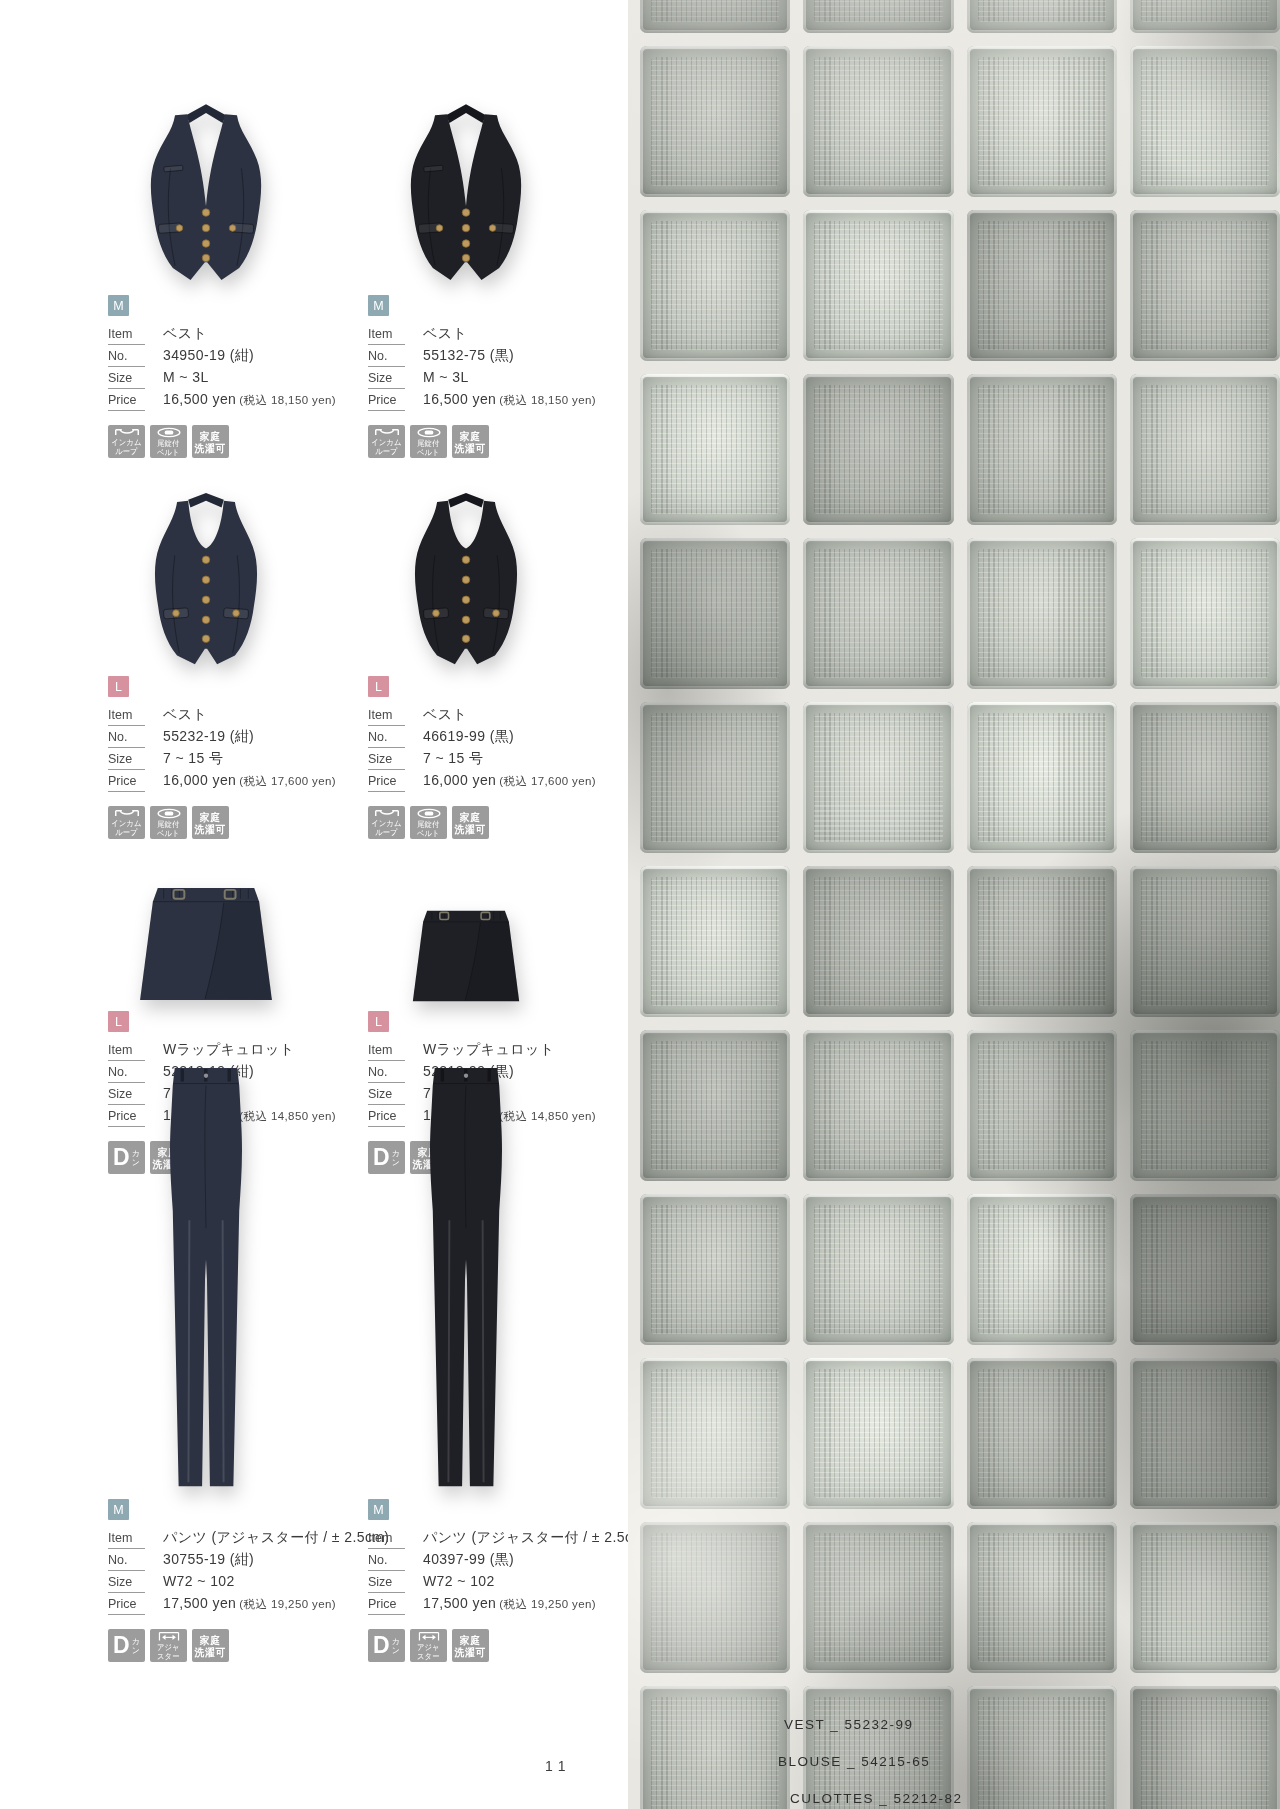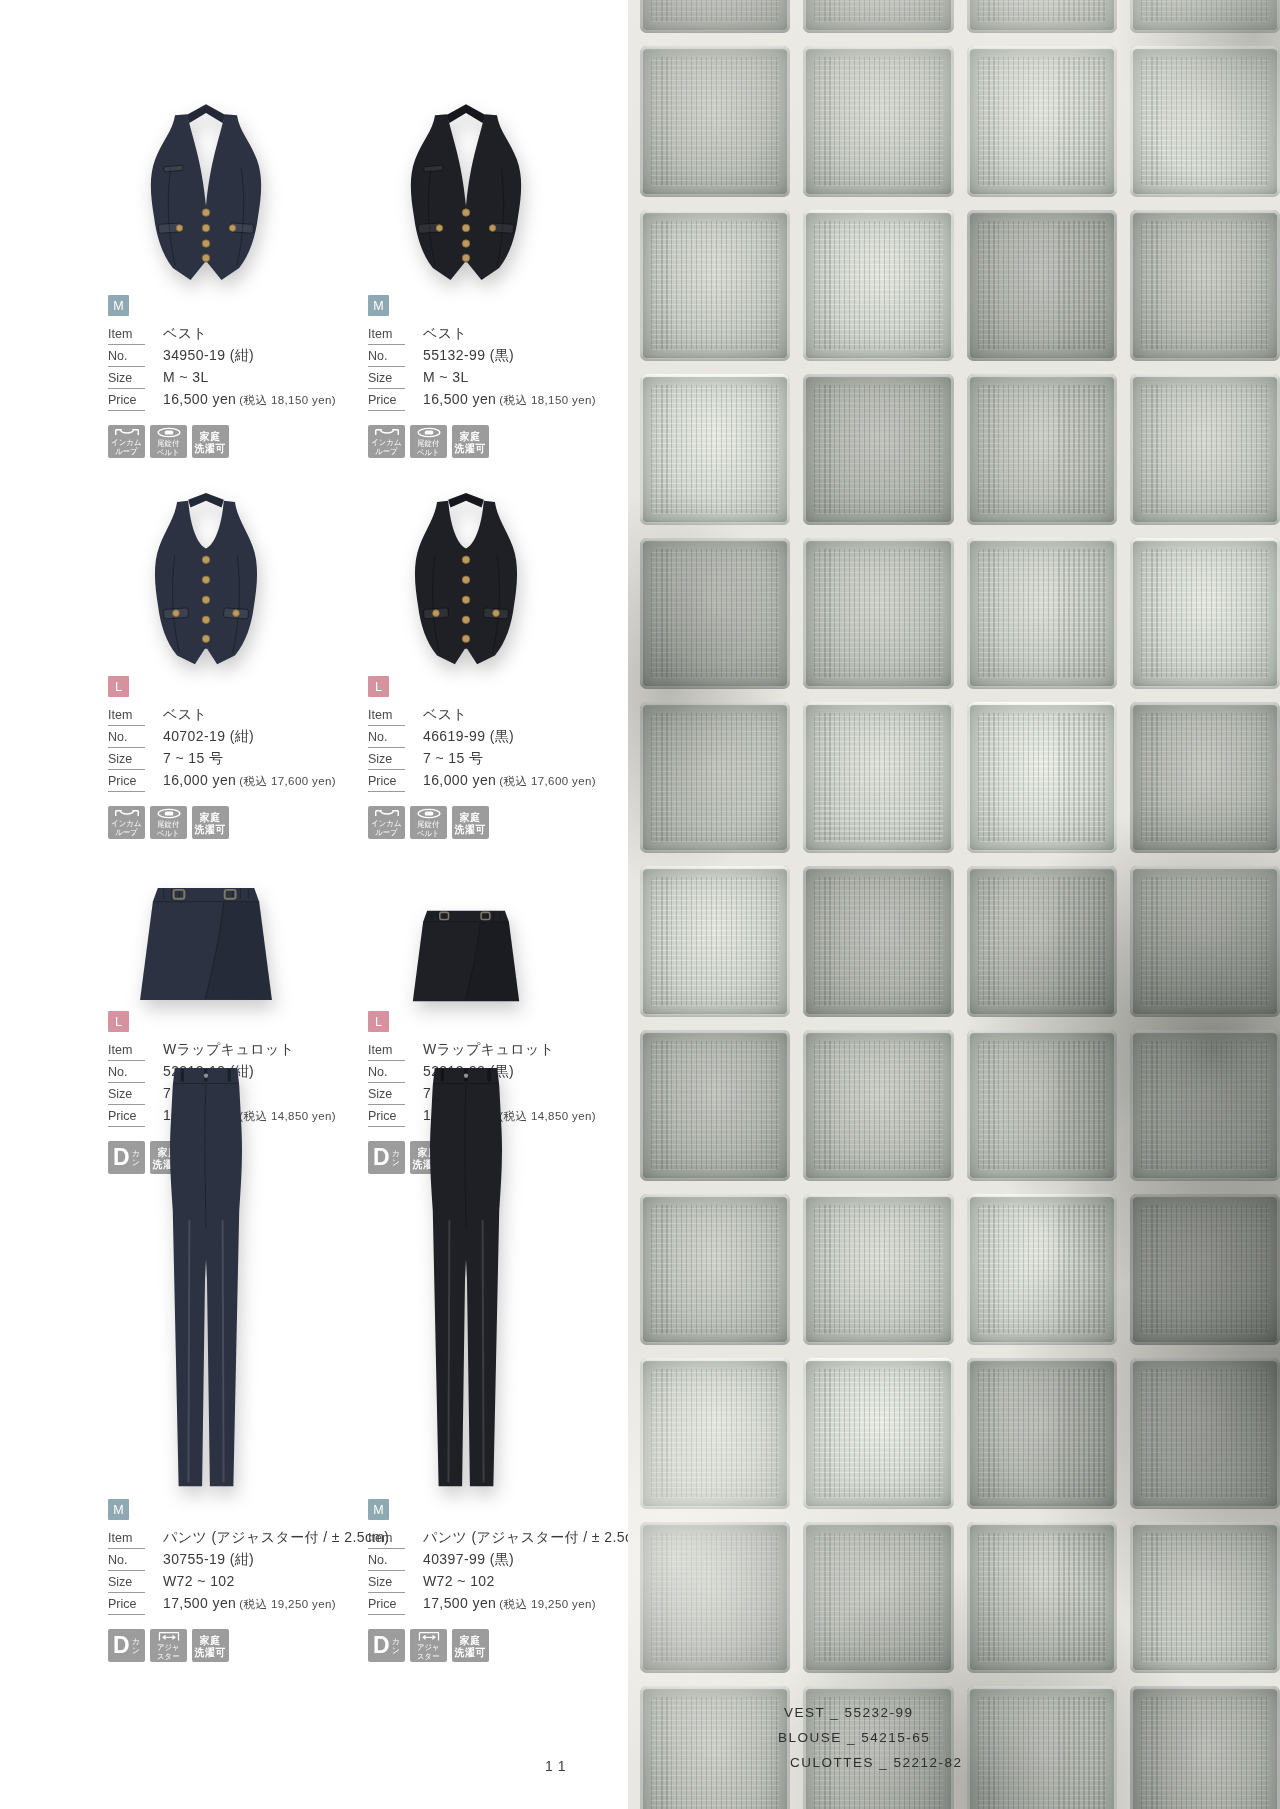--- a/index.html
+++ b/index.html
@@ -71,21 +71,21 @@
       background:
         radial-gradient(55% 20% at 90% 58%, rgba(22,26,22,0.48), rgba(22,26,22,0) 70%),
         radial-gradient(60% 24% at 100% 76%, rgba(16,18,16,0.42), rgba(16,18,16,0) 70%),
         radial-gradient(30% 12% at 96% 2%, rgba(58,64,58,0.28), rgba(58,64,58,0) 70%),
         radial-gradient(26% 16% at 6% 38%, rgba(40,44,40,0.25), rgba(40,44,40,0) 70%),
         radial-gradient(46% 17% at 7% 86%, rgba(255,255,250,0.55), rgba(255,255,250,0) 70%),
         radial-gradient(50% 18% at 55% 99%, rgba(28,30,28,0.30), rgba(28,30,28,0) 70%),
         linear-gradient(180deg, rgba(246,245,241,0.20) 0%, rgba(246,245,241,0) 12%);}
   .photo-caption{position:absolute;left:150px;top:1700px;font-size:13.5px;color:#2e2e2e;
       letter-spacing:1.5px;line-height:25px;}
-  .photo-caption .cap-line{display:block;white-space:nowrap;}
+  .photo-caption .cap-line{display:block;white-space:nowrap;margin-top:12px;}
   .photo-caption .cap-line:nth-child(1){margin-left:6px;}
   .photo-caption .cap-line:nth-child(3){margin-left:12px;}
 </style>
 </head>
 <body>
 
 <div class="cell" style="left:100px;top:78px;">
   <div class="garment-box gb-r1">
       <svg viewBox="0 0 160 170" class="navy">
    <path class="collar" d="M62,12 L80,2 L98,12 L95,19 L80,10 L65,19 Z"></path>
@@ -171,21 +171,21 @@
     </div>
   <div class="info">
     <div class="size-badge" style="background: rgb(142, 169, 177);">M</div>
     <div class="spec">
       <div class="spec-row">
           <span class="spec-label">Item</span>
           <span class="spec-value">ベスト</span>
         </div>
       <div class="spec-row">
           <span class="spec-label">No.</span>
-          <span class="spec-value">55132-99 (黒)</span>
+          <span class="spec-value">55132-75 (黒)</span>
         </div>
       <div class="spec-row">
           <span class="spec-label">Size</span>
           <span class="spec-value">M ~ 3L</span>
         </div>
       <div class="spec-row">
           <span class="spec-label">Price</span>
           <span class="spec-value"><span>16,500 yen</span><span class="tax">(税込 18,150 yen)</span></span>
         </div>
     </div>
@@ -238,21 +238,21 @@
     </div>
   <div class="info">
     <div class="size-badge" style="background: rgb(214, 146, 158);">L</div>
     <div class="spec">
       <div class="spec-row">
           <span class="spec-label">Item</span>
           <span class="spec-value">ベスト</span>
         </div>
       <div class="spec-row">
           <span class="spec-label">No.</span>
-          <span class="spec-value">40702-19 (紺)</span>
+          <span class="spec-value">55232-19 (紺)</span>
         </div>
       <div class="spec-row">
           <span class="spec-label">Size</span>
           <span class="spec-value">7 ~ 15 号</span>
         </div>
       <div class="spec-row">
           <span class="spec-label">Price</span>
           <span class="spec-value"><span>16,000 yen</span><span class="tax">(税込 17,600 yen)</span></span>
         </div>
     </div>

